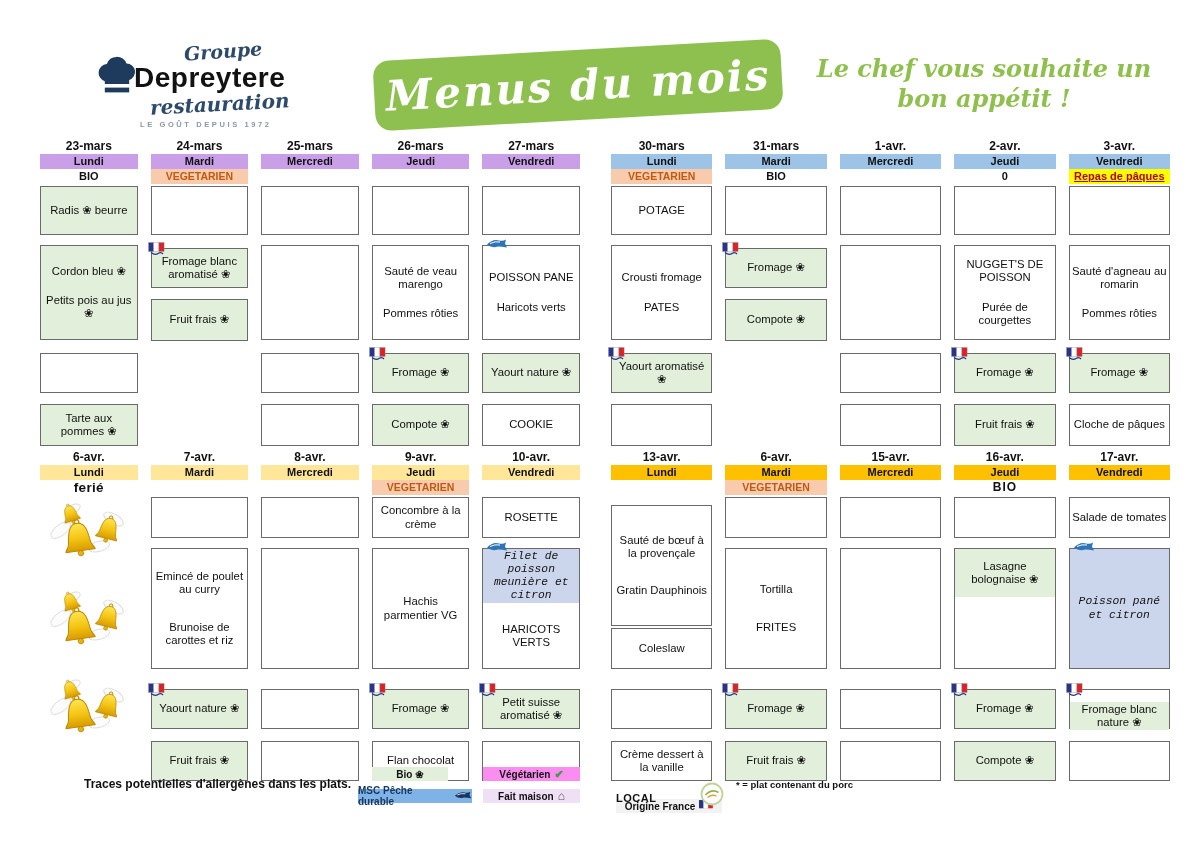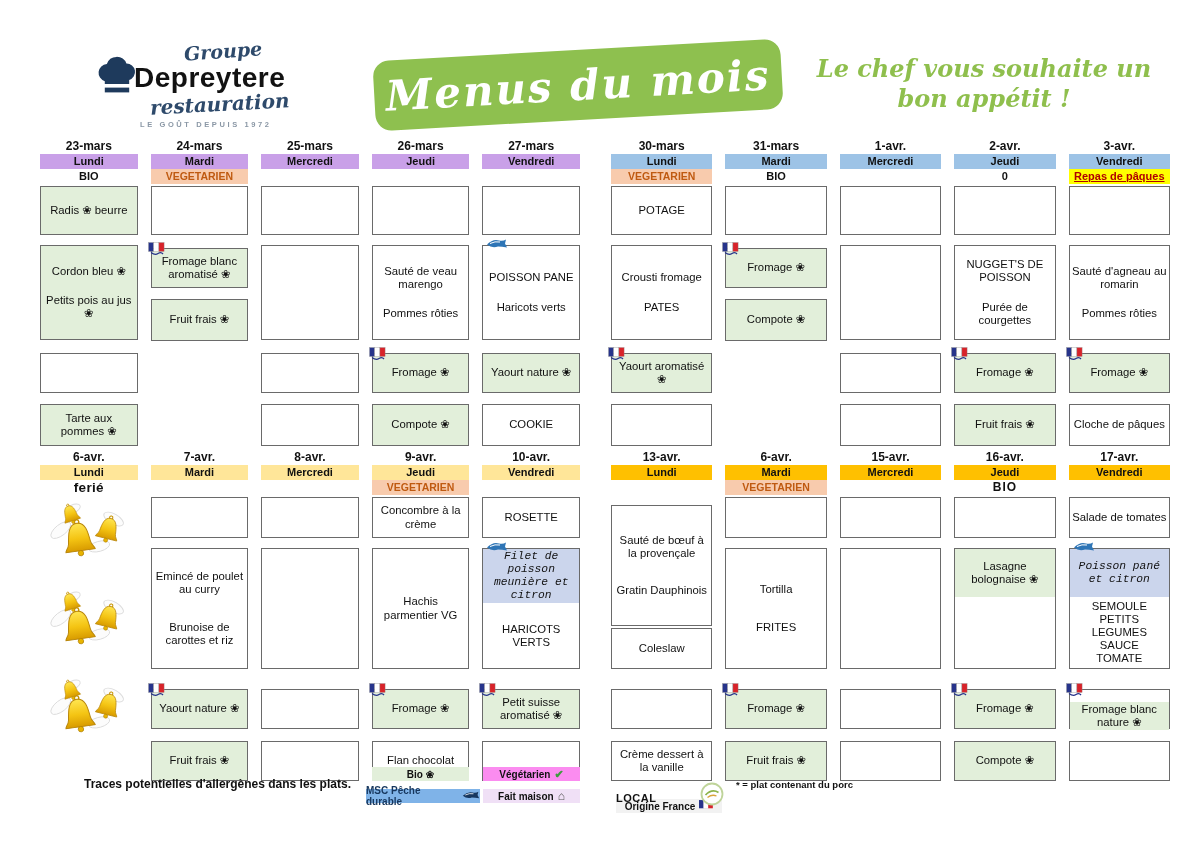--- a/index.html
+++ b/index.html
@@ -58,23 +58,23 @@
   .lower .dessert{height:38px;margin-top:12px;}
 
   .flag{position:absolute;top:-7px;left:-4px;width:18px;height:14px;}
   .fishb{position:absolute;top:-9px;left:3px;width:22px;height:13px;}
 
   .bells{display:flex;flex-direction:column;align-items:center;gap:22px;margin-top:4px;}
 
   
   .leg{position:absolute;height:14px;font-size:10px;font-weight:bold;display:flex;
        align-items:center;justify-content:center;gap:4px;}
-  #leg-bio{left:372px;top:767px;width:97px;background:#E2EFDA;}
+  #leg-bio{left:372px;top:767px;width:76px;background:#E2EFDA;}
   #leg-vege{left:483px;top:767px;width:97px;background:#FB8CF0;}
-  #leg-msc{left:366px;top:789px;width:114px;background:#7FB3E8;color:#17375E;}
+  #leg-msc{left:358px;top:789px;width:114px;background:#7FB3E8;color:#17375E;}
   #leg-fm{left:483px;top:789px;width:97px;background:#F0E0F6;}
   #leg-orig{left:616px;top:799px;width:106px;background:#F2F2F2;}
   #allergen{position:absolute;left:84px;top:777px;font-size:12px;font-weight:bold;}
   #local{position:absolute;left:616px;top:792px;font-size:11px;font-weight:bold;letter-spacing:.5px;}
   #local-logo{position:absolute;left:700px;top:782px;}
   #porc{position:absolute;left:736px;top:779px;font-size:9.5px;font-weight:bold;}
   .check{color:#3E9B3E;font-size:11px;}
   .house{color:#555;font-size:12px;}
 </style>
 </head>
@@ -692,27 +692,20 @@
         <div class="band" style="background: rgb(255, 192, 0);">Vendredi</div>
         <div class="special"></div>
         <div class="cell entree">
           <div class="sec" style="flex: 1 1 0%;">
             <div class="line">Salade de tomates</div>
           </div>
         </div>
         <div class="cell main">
           <div class="sec blue it" style="flex: 2 1 0%;">
             <div class="line">Poisson pané et citron</div>
-          </div>
-          <div class="sec" style="flex: 3 1 0%;">
-            <div class="line">SEMOULE</div>
-            <div class="line">PETITS</div>
-            <div class="line">LEGUMES</div>
-            <div class="line">SAUCE</div>
-            <div class="line">TOMATE</div>
           </div>
           <div class="fishb"><svg viewBox="0 0 22 12" width="22" height="13">
               <path d="M1 7 Q7 1 13 3 Q17 4 20 2 L19 6 L21 10 Q16 9 12 9 Q6 11 1 7 Z" fill="#2E75B6"></path>
               <path d="M4 6 Q9 3.5 14 4.5" stroke="#fff" stroke-width="1" fill="none"></path>
             </svg></div>
         </div>
         <div class="cell dairy">
           <div class="sec green" style="flex: 1 1 0%; margin-top: 12px;">
             <div class="line">Fromage blanc nature ❀</div>
           </div>

